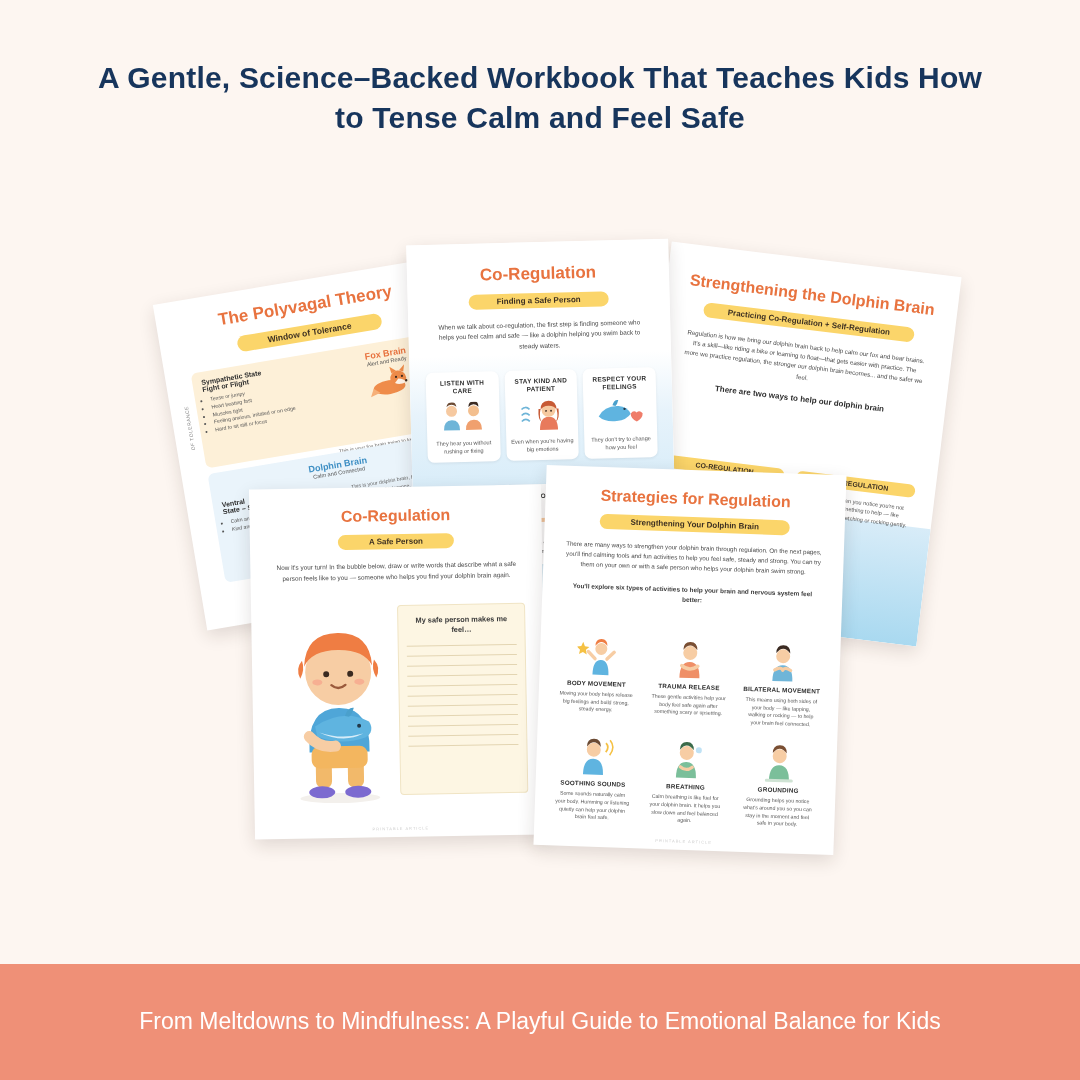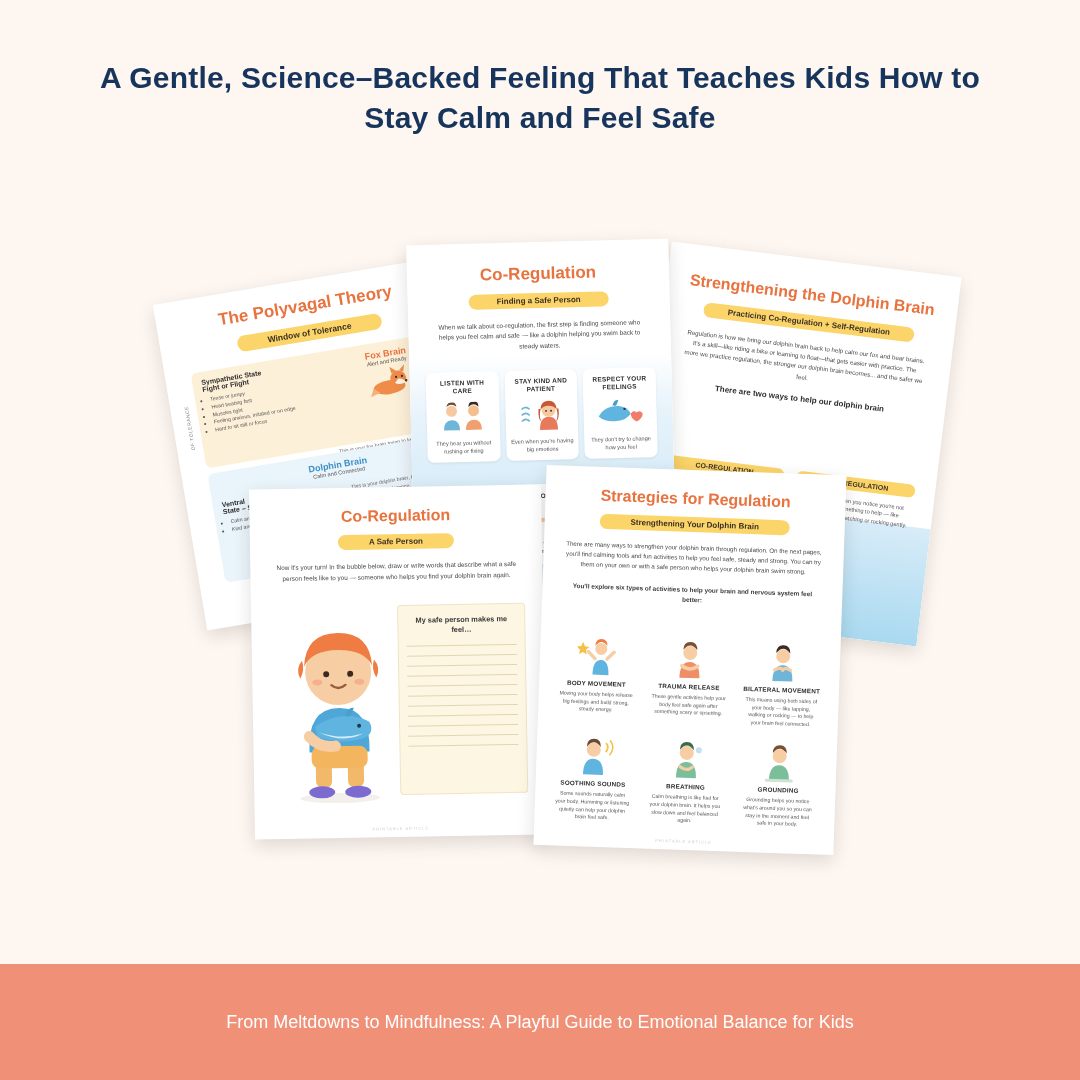--- a/index.html
+++ b/index.html
@@ -33,21 +33,21 @@
   .footer-band {
     position: absolute;
     left: 0; bottom: 0;
     width: 1080px; height: 116px;
     background: #ef9077;
     display: flex; align-items: center; justify-content: center;
   }
   .footer-text {
     color: #ffffff;
     text-align: center;
-    font-size: 18px;
+    font-size: 23px;
     line-height: 1.38;
     font-weight: 400;
     width: 860px;
   }
 
   
   .page {
     position: absolute;
     background: #ffffff;
     box-shadow: 0 6px 18px rgba(40,30,20,0.14);
@@ -188,21 +188,21 @@
   .str-art { height: 42px; display:flex; align-items:flex-end; justify-content:center; }
   .str-cell h4 { margin: 3px 0 0; font-size: 6.3px; color:#2e2e2e; letter-spacing:.2px; line-height:1.3; }
   .str-cell p { margin: 3px 6px 0; font-size: 5.2px; color:#555; line-height:1.45; }
   .row2 { margin-top: 4px; }
 </style>
 </head>
 <body>
 
 <div class="stage">
 
-  <div class="headline">A Gentle, Science–Backed Feeling That Teaches Kids How to Stay Calm and Feel Safe</div>
+  <div class="headline">A Gentle, Science–Backed Workbook That Teaches Kids How to Tense Calm and Feel Safe</div>
 
   <div class="page" id="card-polyvagal">
     <div class="page-inner">
       <div class="ttl">The Polyvagal Theory</div>
       <div class="pill">Window of Tolerance</div>
 
       <div class="pv-axis">OF TOLERANCE</div>
 
       <div class="pv-band sym">
         <div class="pv-col-l">

